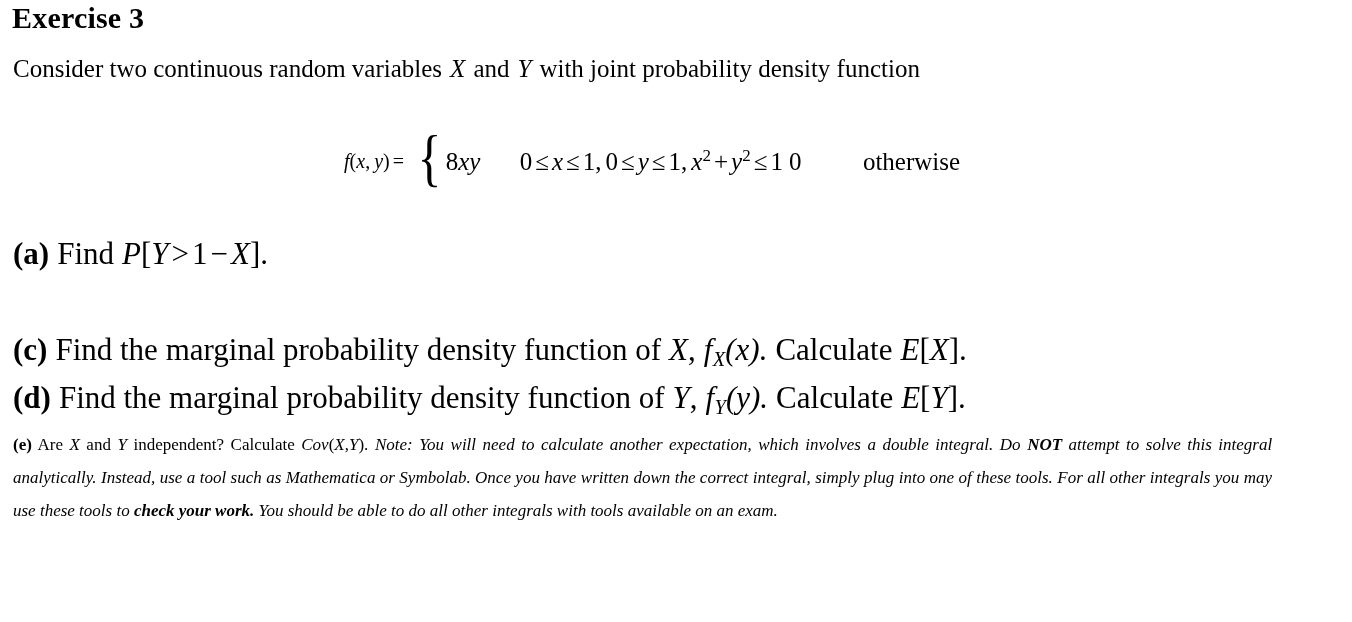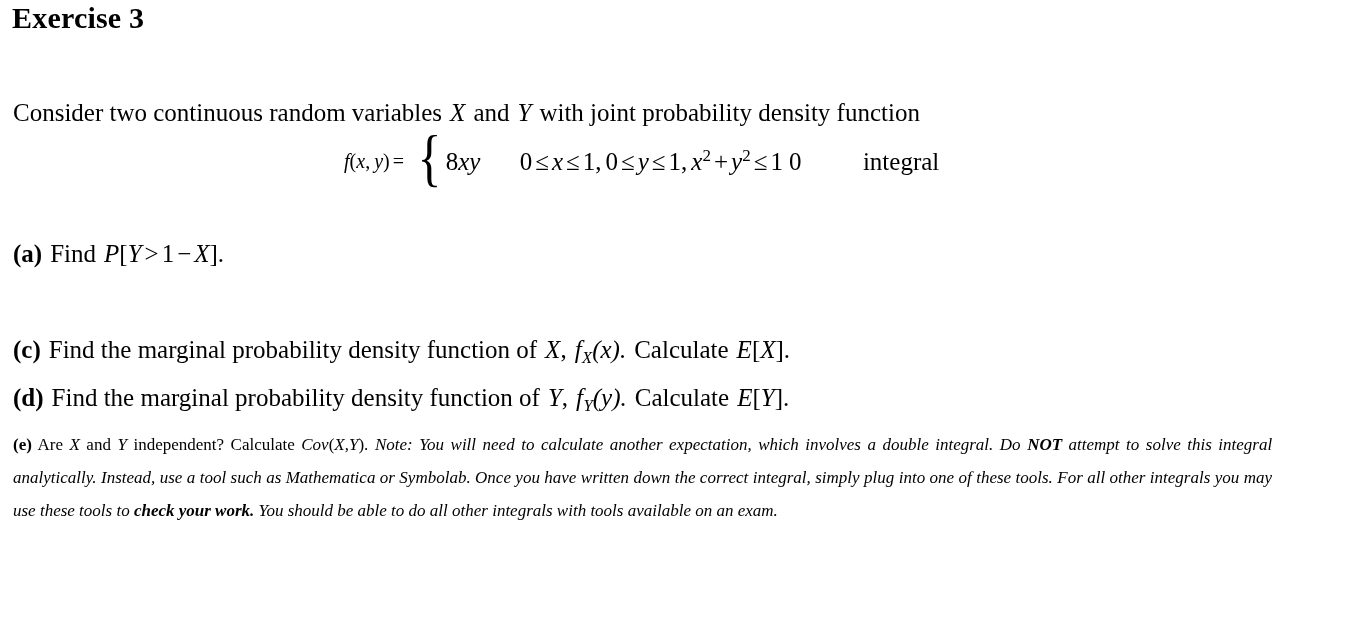--- a/index.html
+++ b/index.html
@@ -35,21 +35,20 @@
   }
 
   
   .intro {
     position: absolute;
     left: 13px;
     top: 52px;
     font-size: 25px;
     line-height: 34px;
     white-space: nowrap;
-    margin-top: 44px;
   }
 
   
   .display-eq {
     position: absolute;
     left: 344px;
     top: 126px;
     font-size: 25px;
     line-height: 1;
     display: flex;
@@ -86,21 +85,21 @@
     min-width: 74px;
   }
   .case-cond {
     display: inline-block;
   }
 
   
   .item {
     position: absolute;
     left: 13px;
-    font-size: 25px;
+    font-size: 31px;
     line-height: 34px;
     white-space: nowrap;
   }
   .item .tag {
     font-weight: bold;
   }
   .item-a { top: 237px; }
   .item-b { top: 285px; }
   .item-c { top: 333px; }
   .item-d { top: 381px; }
@@ -168,21 +167,21 @@
 
     <span class="brace">{</span>
 
     <span class="cases">
       <span class="case-row">
         <span class="case-val"><span class="mn">8</span><span class="mi">x</span><span class="mi">y</span></span>
         <span class="case-cond"><span class="mn">0</span><span class="mo">≤</span><span class="mi">x</span><span class="mo">≤</span><span class="mn">1,</span><span class="sp"></span><span class="mn">0</span><span class="mo">≤</span><span class="mi">y</span><span class="mo">≤</span><span class="mn">1,</span><span class="sp"></span><span class="mi">x</span><sup class="msup">2</sup><span class="mo">+</span><span class="mi">y</span><sup class="msup">2</sup><span class="mo">≤</span><span class="mn">1</span></span>
       </span>
       <span class="case-row">
         <span class="case-val mn">0</span>
-        <span class="case-cond mn">integral</span>
+        <span class="case-cond mn">otherwise</span>
       </span>
     </span>
   </div>
 
   <div class="item item-a">
     <span class="tag">(a)</span><span class="sp-wide"></span><span>Find</span><span class="sp-wide"></span><span class="mi">P</span><span class="mn">[</span><span class="mi">Y</span><span class="mo">&gt;</span><span class="mn">1</span><span class="mo">−</span><span class="mi">X</span><span class="mn">].</span>
   </div>
 
 
   <div class="item item-c">

